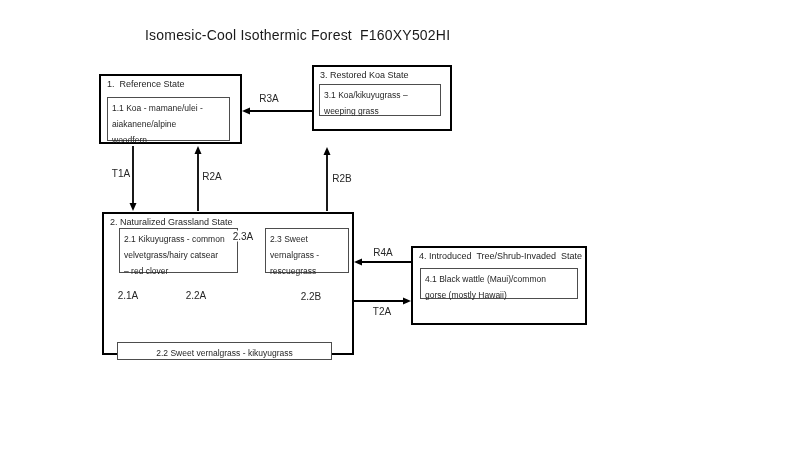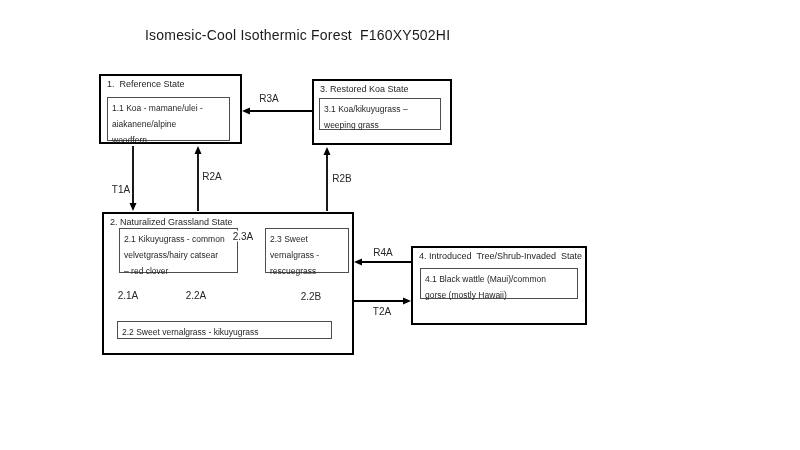--- a/index.html
+++ b/index.html
@@ -22,34 +22,34 @@
     font-size:8.5px;line-height:16px;padding:2px 4px;white-space:pre-line;color:#262626;
   }
   .arrow-label{
     position:absolute;font-size:10px;color:#262626;transform:translate(-50%,-50%);
     background:#ffffff;padding:0 1px;white-space:nowrap;
   }
   svg.arrows{position:absolute;left:0;top:0;width:800px;height:450px;pointer-events:none;}
 
   
   .s1{left:99px;top:74px;width:143px;height:70px;}
-  .s3{left:312px;top:79px;width:140px;height:66px;}
+  .s3{left:312px;top:65px;width:140px;height:66px;}
   .s2{left:102px;top:212px;width:252px;height:143px;}
   .s4{left:411px;top:246px;width:176px;height:79px;}
 
   
   .c11{left:6px;top:21px;width:123px;height:44px;}
   .c31{left:5px;top:17px;width:122px;height:32px;}
   .c21{left:15px;top:14px;width:119px;height:45px;}
   .c23{left:161px;top:14px;width:84px;height:45px;}
-  .c22{left:13px;top:107px;width:215px;height:18px;white-space:nowrap;}
+  .c22{left:13px;top:128px;width:215px;height:18px;white-space:nowrap;text-align:center;}
   .c41{left:7px;top:20px;width:158px;height:31px;}
 
   
-  .lbl-t1a{left:121px;top:173px;margin-top:16px;}
+  .lbl-t1a{left:121px;top:173px;}
   .lbl-r2a{left:212px;top:176px;}
   .lbl-r3a{left:269px;top:98px;}
   .lbl-r2b{left:342px;top:178px;}
   .lbl-r4a{left:383px;top:252px;}
   .lbl-t2a{left:382px;top:311px;}
   .lbl-t23a{left:243px;top:236px;}
   .lbl-t21a{left:128px;top:295px;}
   .lbl-t22a{left:196px;top:295px;}
   .lbl-t22b{left:311px;top:296px;}
 

